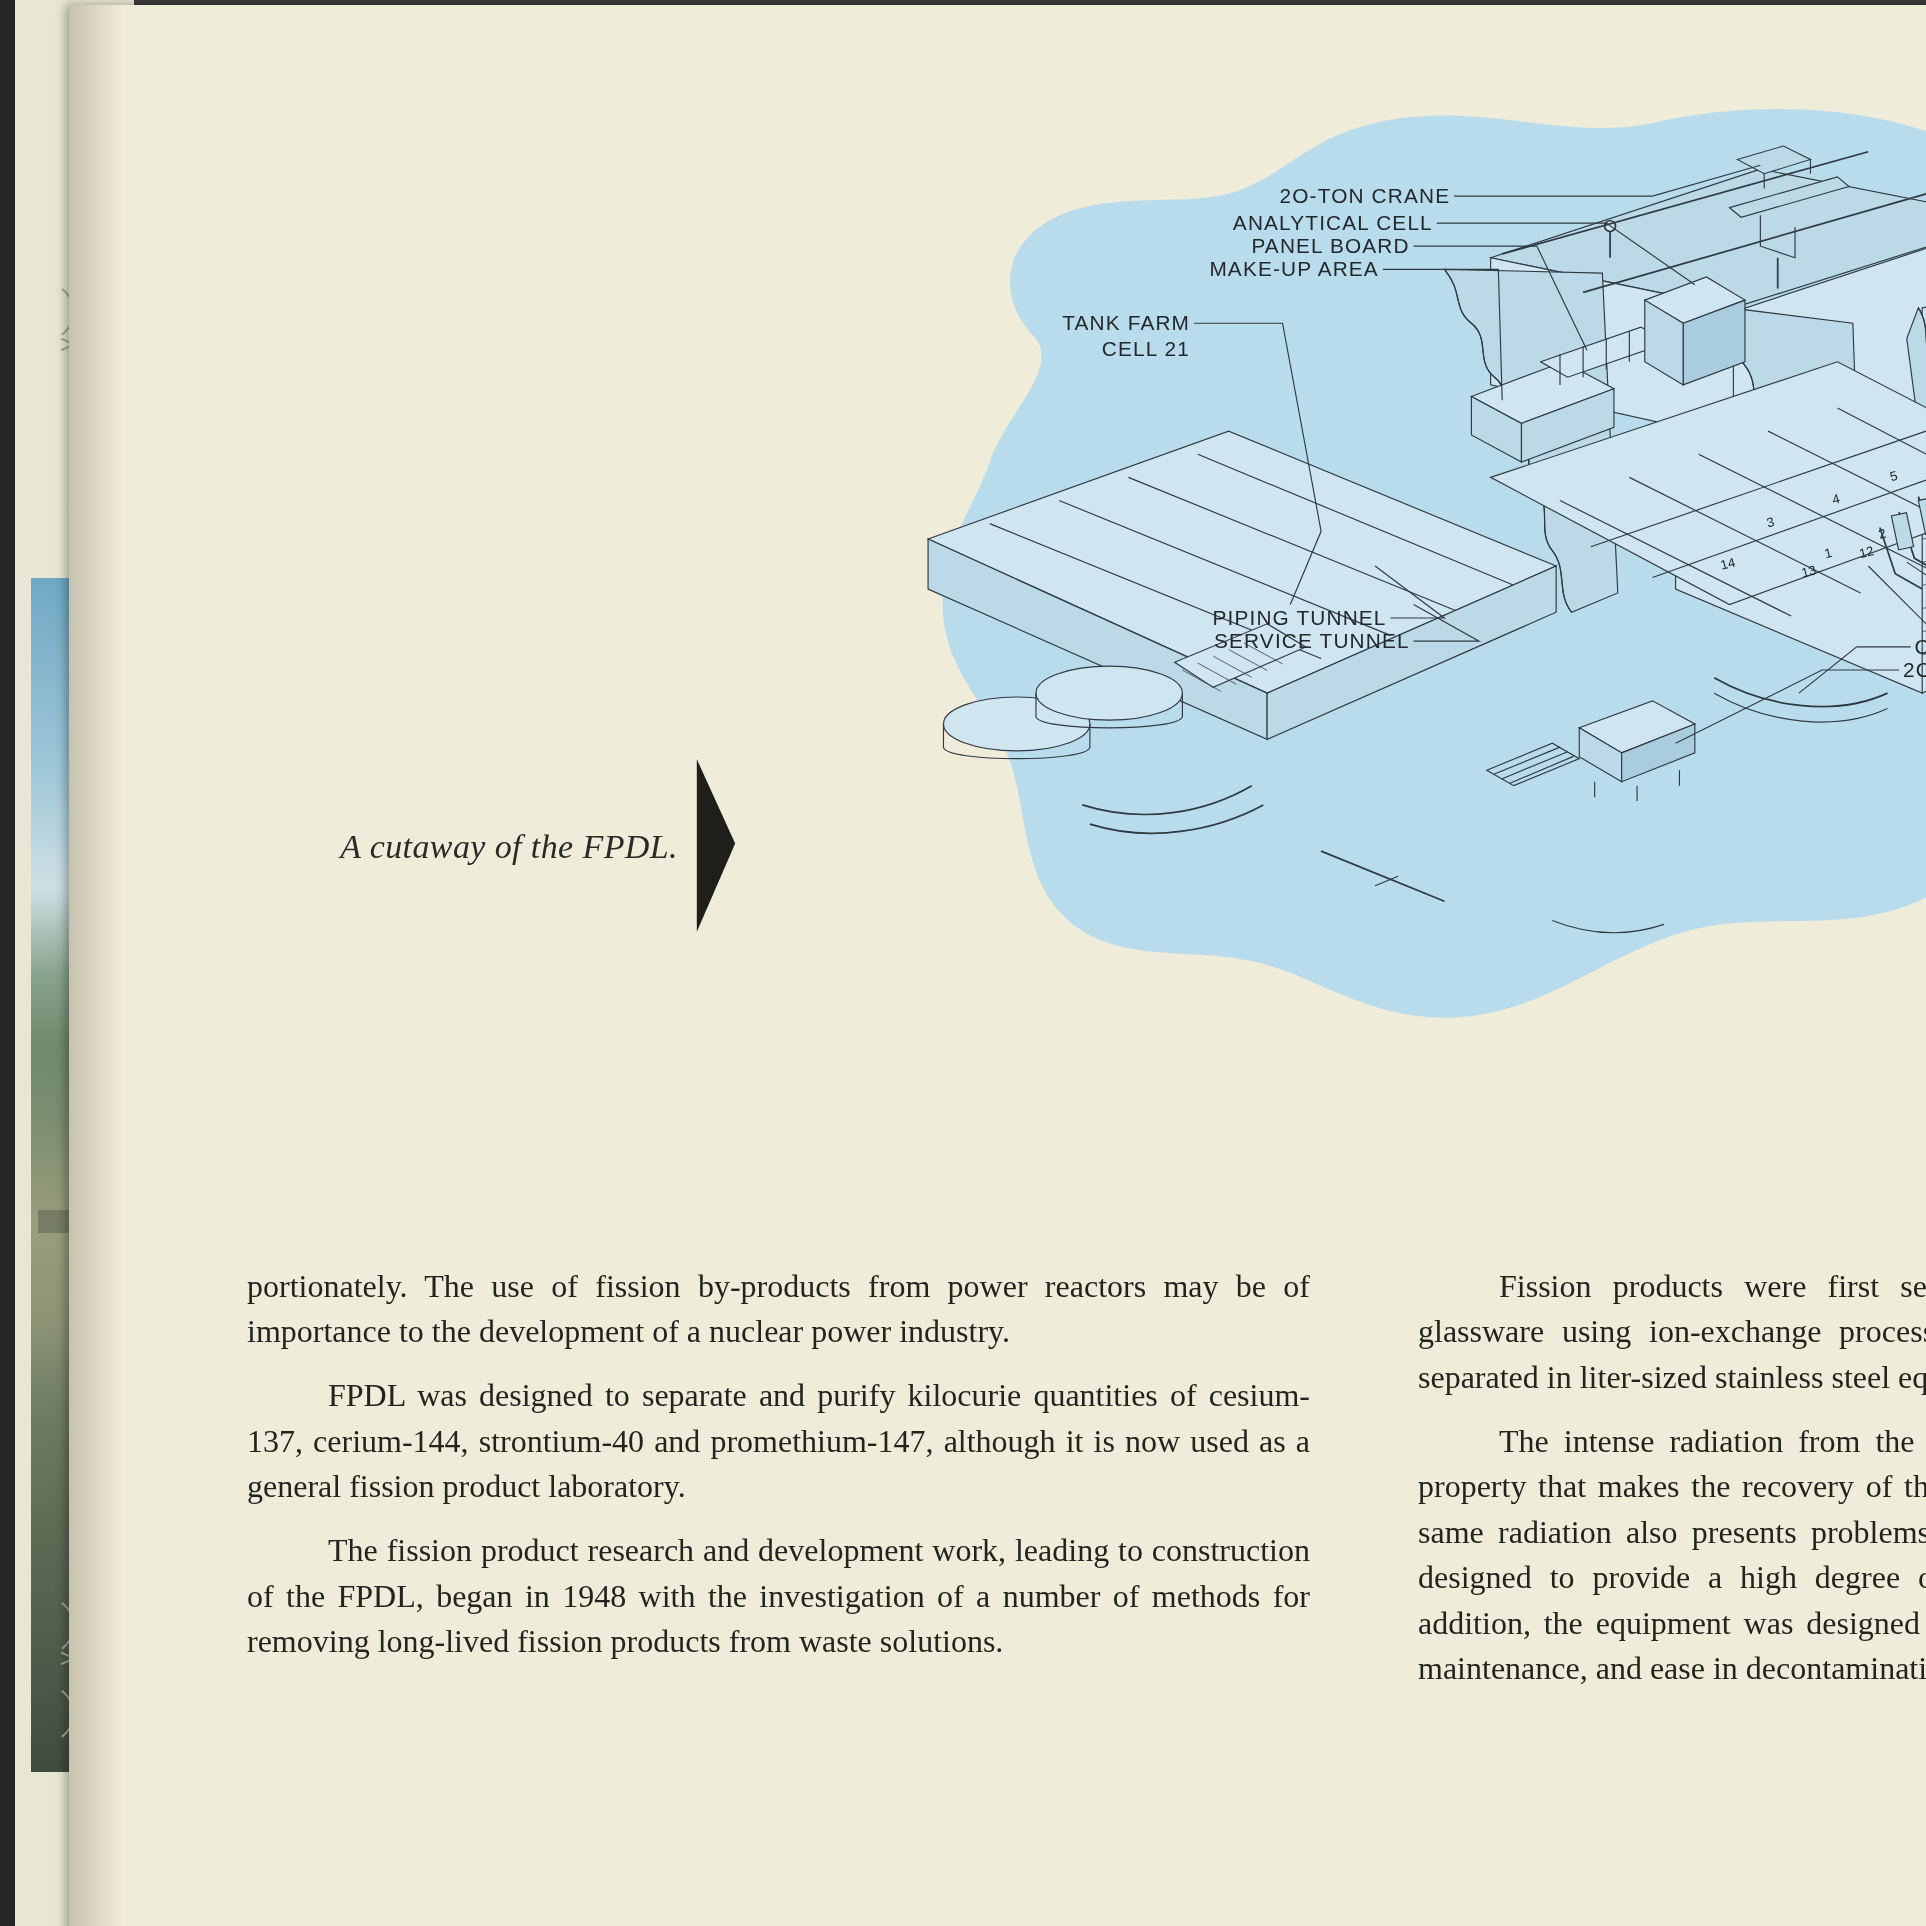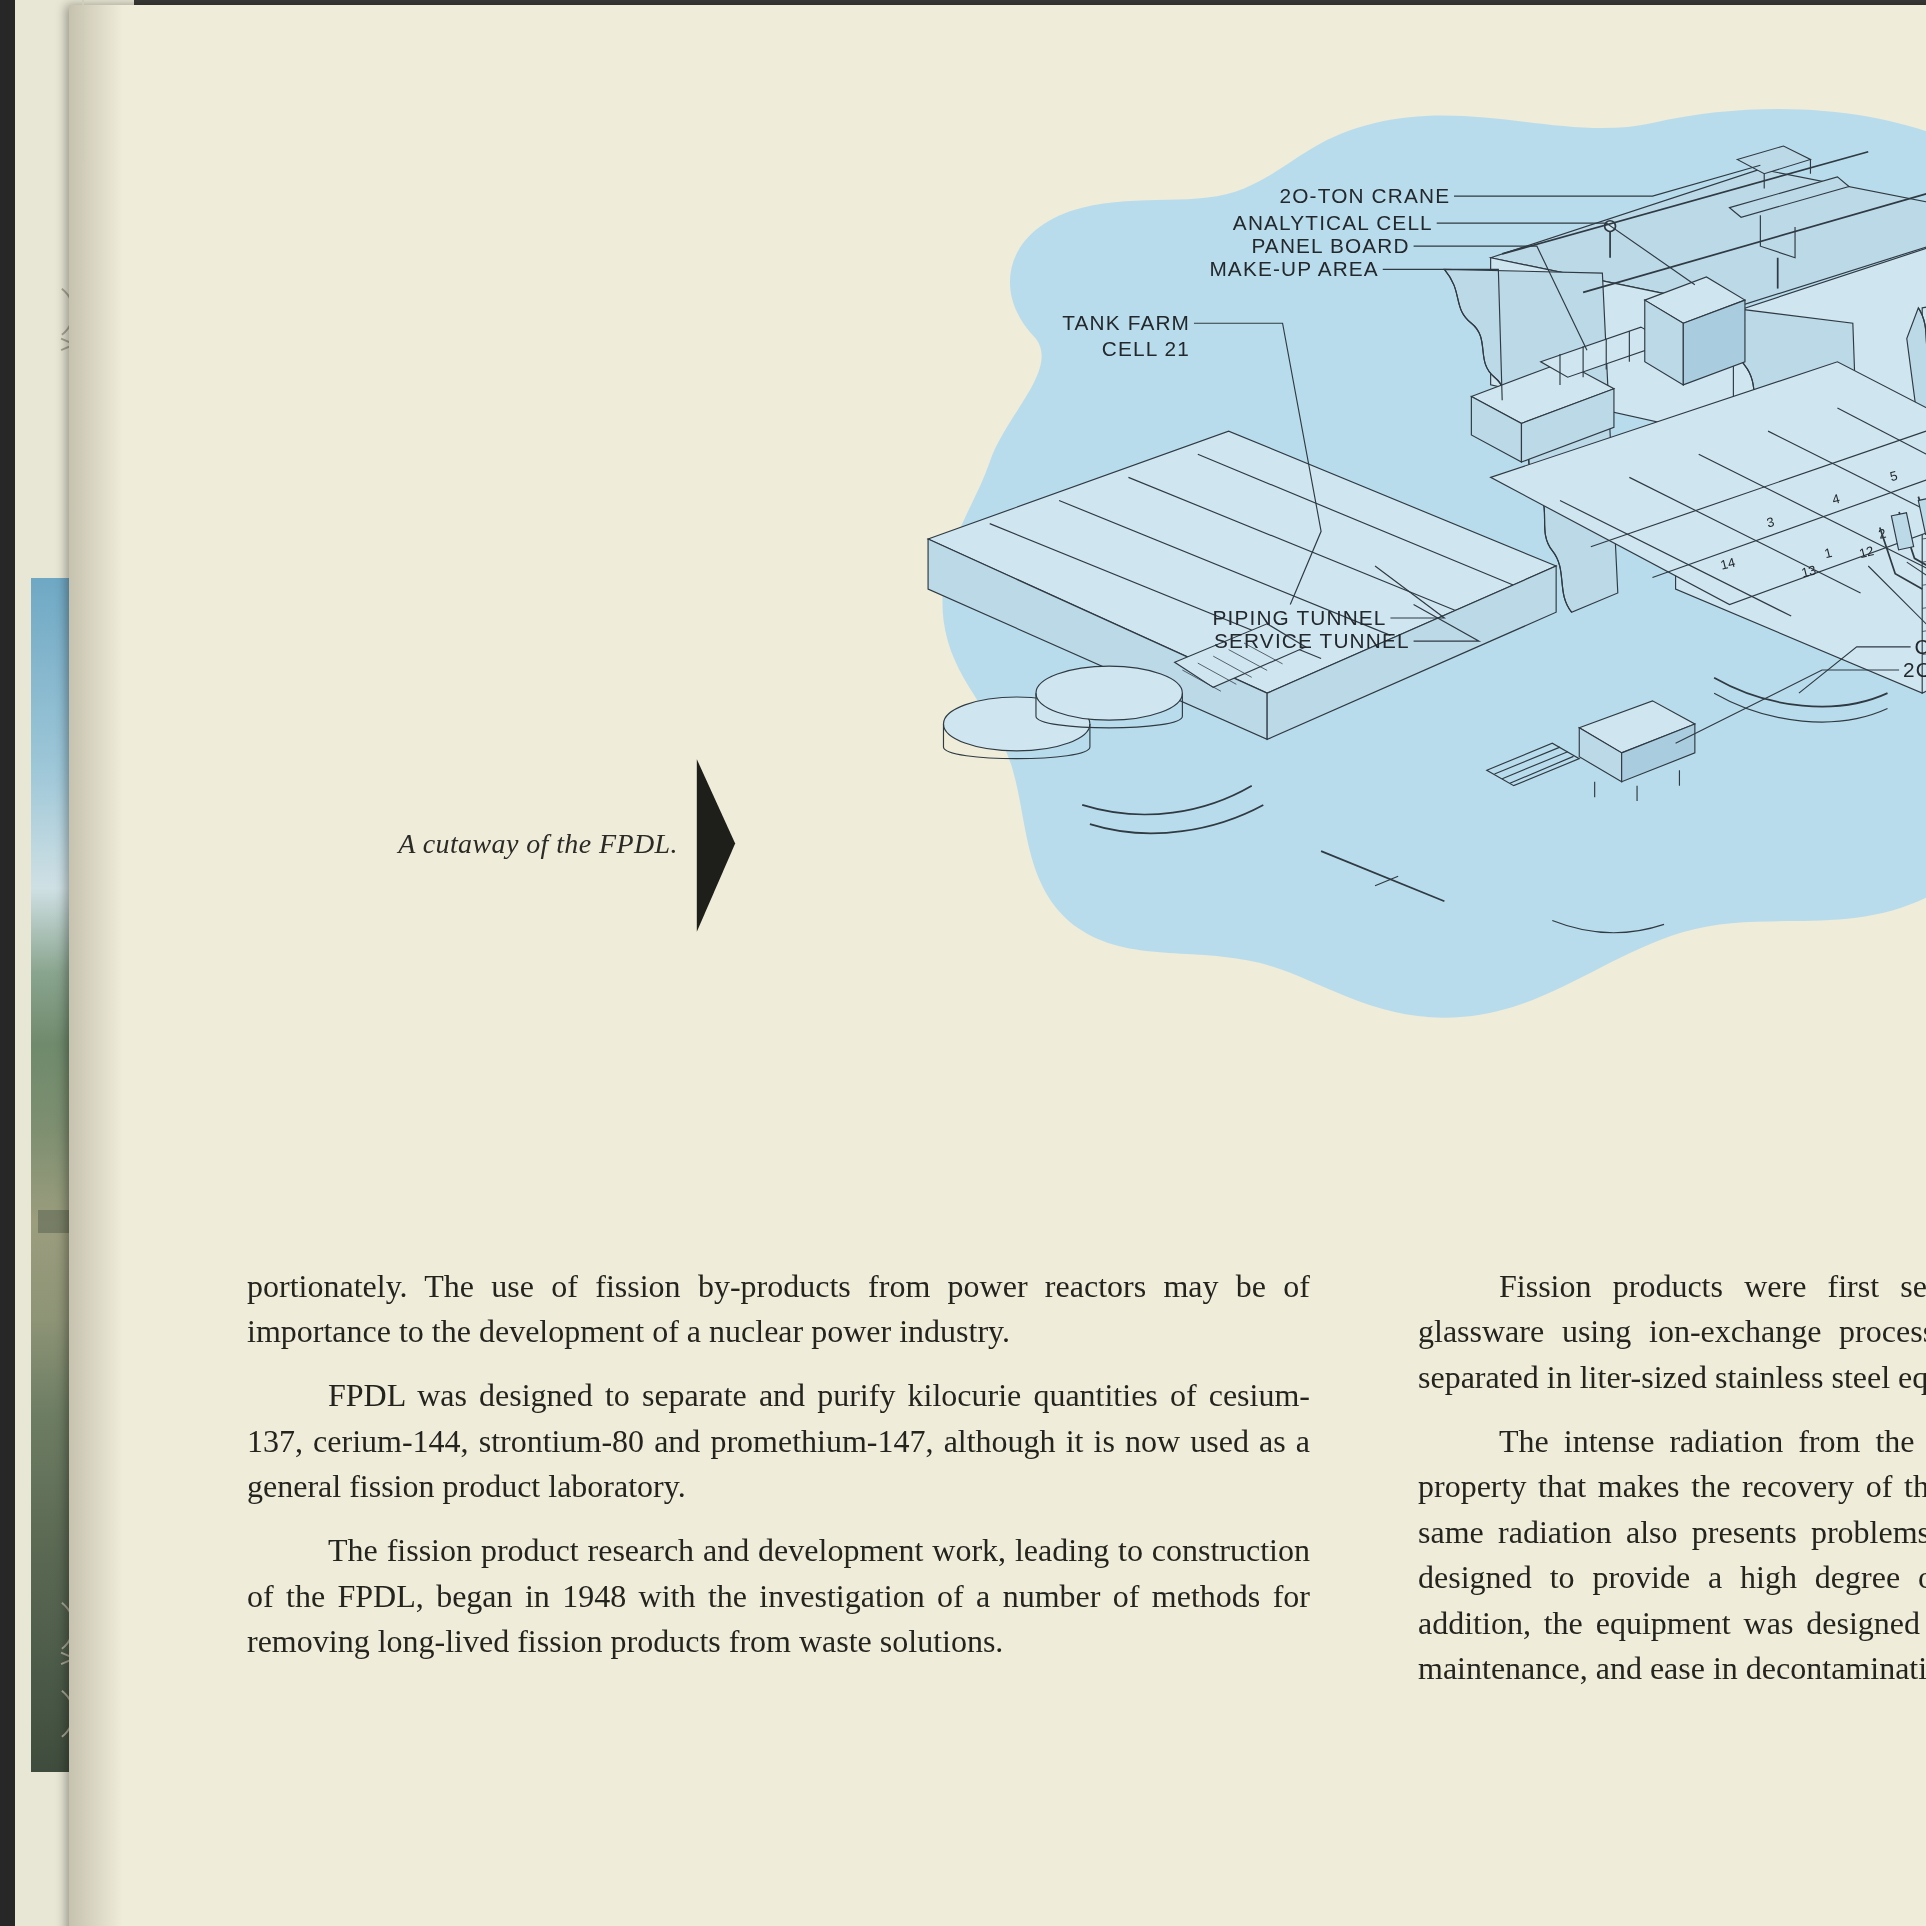--- a/index.html
+++ b/index.html
@@ -109,21 +109,21 @@
   .illus svg { width: 100%; height: 100%; display: block; }
 
   
   .caption {
     position: absolute;
     left: 293px; top: 828px;
     width: 385px;
     text-align: right;
     font-family: "Liberation Serif", serif;
     font-style: italic;
-    font-size: 28px;
+    font-size: 34px;
     color: #2a2a26;
     letter-spacing: 0.4px;
   }
   .caption-arrow {
     position: absolute;
     left: 693px; top: 755px;
     width: 46px; height: 181px;
   }
   .caption-arrow svg { width:100%; height:100%; display:block; }
 
@@ -432,21 +432,21 @@
   <div class="caption">A cutaway of the FPDL.</div>
   <div class="caption-arrow">
     <svg viewBox="0 0 120 470">
       <path d="M10 10 L110 230 L10 460 Z" fill="#1e1e1a"></path>
     </svg>
   </div>
 
   <div class="columns">
     <div class="col">
       <p>portionately. The use of fission by-products from power reactors may be of importance to the development of a nuclear power industry.</p>
-      <p class="indent">FPDL was designed to separate and purify kilocurie quantities of cesium-137, cerium-144, strontium-80 and promethium-147, although it is now used as a general fission product laboratory.</p>
+      <p class="indent">FPDL was designed to separate and purify kilocurie quantities of cesium-137, cerium-144, strontium-40 and promethium-147, although it is now used as a general fission product laboratory.</p>
       <p class="indent">The fission product research and development work, leading to construction of the FPDL, began in 1948 with the investigation of a number of methods for removing long-lived fission products from waste solutions.</p>
     </div>
     <div class="col">
       <p class="indent">Fission products were first separated in curie amounts in laboratory glassware using ion-exchange processes. Later, hundred-curie quantities were separated in liter-sized stainless steel equipment.</p>
       <p class="indent">The intense radiation from the radioactive fission products is the useful property that makes the recovery of these radioisotopes desirable. However, this same radiation also presents problems during the recovery process. FPDL was designed to provide a high degree of protection for operating personnel. In addition, the equipment was designed for dependability during operation, direct maintenance, and ease in decontamination.</p>
     </div>
   </div>
 
 </div>
 

